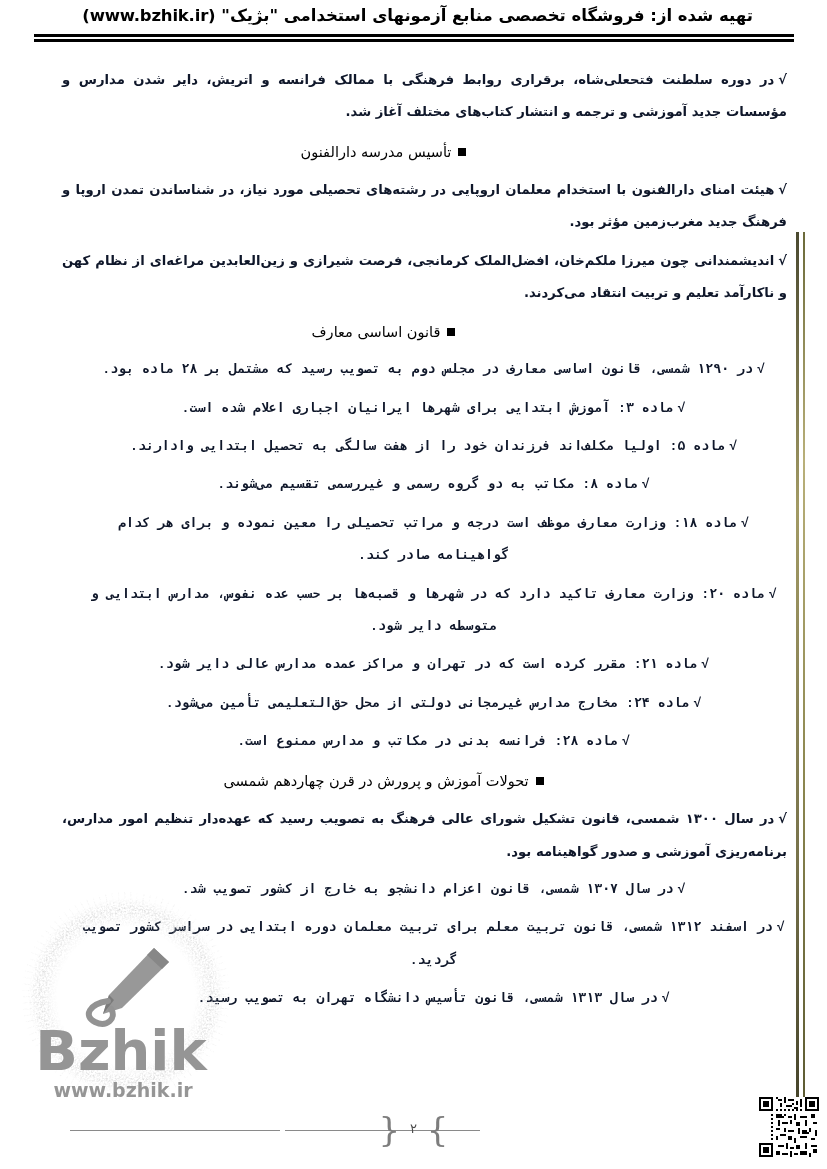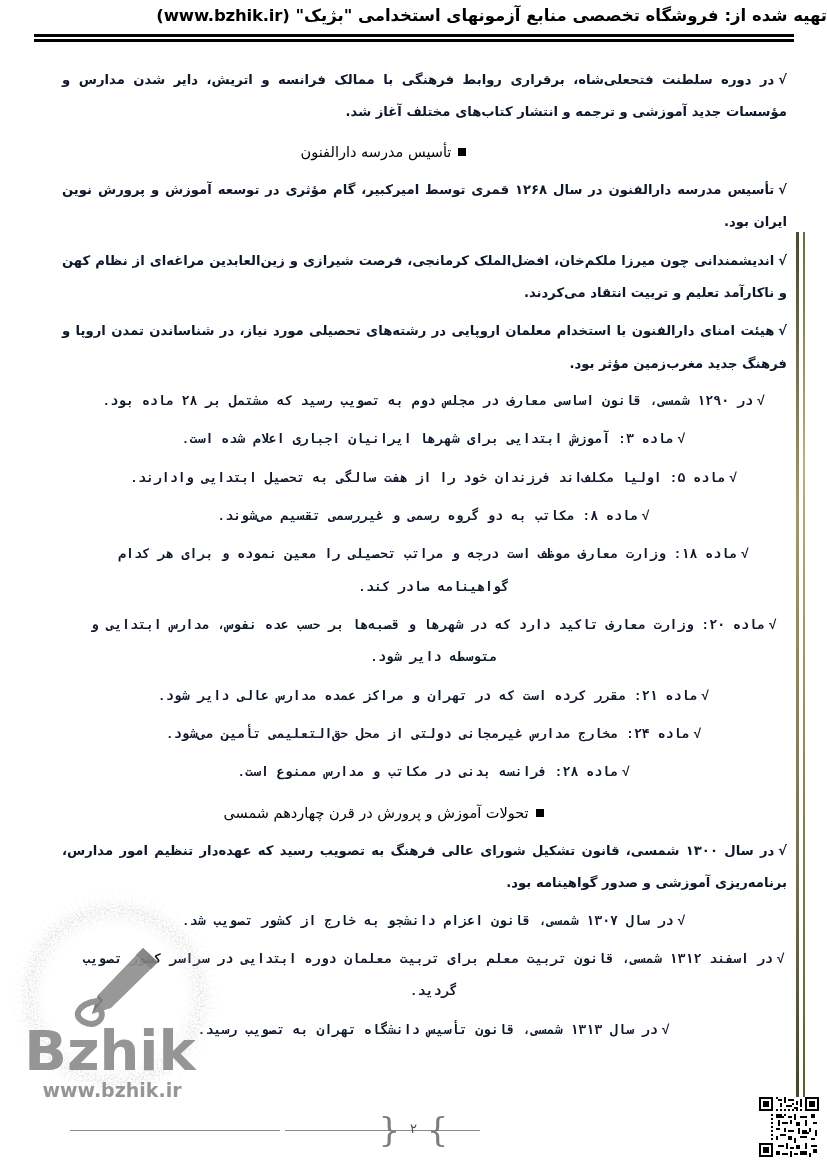--- a/index.html
+++ b/index.html
@@ -21,21 +21,21 @@
     direction: rtl;
   }
 
   
   .header {
     position: absolute;
     top: 6px;
     left: 8px;
     right: 0;
     height: 44px;
-    text-align: right;
+    text-align: center;
     text-decoration: underline;
   }
   .header-text {
     display: inline-block;
     font-family: "DejaVu Sans", "Liberation Sans", sans-serif;
     font-size: 16.5px;
     font-weight: bold;
     color: #000000;
     letter-spacing: -0.2px;
     white-space: nowrap;
@@ -136,21 +136,21 @@
   
   .para.short {
     text-align: center;
     padding-left: 40px;
     font-family: Liberation Mono, monospace;
   }
 
   
   .watermark {
     position: absolute;
-    left: 8px;
+    left: 19px;
     bottom: 55px;
     width: 215px;
     height: 230px;
     opacity: 0.92;
     pointer-events: none;
     z-index: 5;
   }
   .watermark svg { display: block; }
 
   
@@ -231,32 +231,32 @@
   <div class="content">
 
     <p class="para">
       <span class="tick">√</span><span>در دوره سلطنت فتحعلی‌شاه، برقراری روابط فرهنگی با ممالک فرانسه و اتریش، دایر شدن مدارس و مؤسسات جدید آموزشی و ترجمه و انتشار کتاب‌های مختلف آغاز شد.</span>
     </p>
 
     <h2 class="heading">
       <span class="bullet"></span><span>تأسیس مدرسه دارالفنون</span>
     </h2>
 
+
     <p class="para">
-      <span class="tick">√</span><span>تأسیس مدرسه دارالفنون در سال ۱۲۶۸ قمری توسط امیرکبیر، گام مؤثری در توسعه آموزش و پرورش نوین ایران بود.</span>
+      <span class="tick">√</span><span>هیئت امنای دارالفنون با استخدام معلمان اروپایی در رشته‌های تحصیلی مورد نیاز، در شناساندن تمدن اروپا و فرهنگ جدید مغرب‌زمین مؤثر بود.</span>
     </p>
 
     <p class="para">
       <span class="tick">√</span><span>اندیشمندانی چون میرزا ملکم‌خان، افضل‌الملک کرمانجی، فرصت شیرازی و زین‌العابدین مراغه‌ای از نظام کهن و ناکارآمد تعلیم و تربیت انتقاد می‌کردند.</span>
     </p>
 
-    <p class="para">
-      <span class="tick">√</span><span>هیئت امنای دارالفنون با استخدام معلمان اروپایی در رشته‌های تحصیلی مورد نیاز، در شناساندن تمدن اروپا و فرهنگ جدید مغرب‌زمین مؤثر بود.</span>
-    </p>
-
+    <h2 class="heading">
+      <span class="bullet"></span><span>قانون اساسی معارف</span>
+    </h2>
 
     <p class="para short">
       <span class="tick">√</span><span>در ۱۲۹۰ شمسی، قانون اساسی معارف در مجلس دوم به تصویب رسید که مشتمل بر ۲۸ ماده بود.</span>
     </p>
 
 
     <p class="para short">
       <span class="tick">√</span><span>ماده ۳: آموزش ابتدایی برای شهرها ایرانیان اجباری اعلام شده است.</span>
     </p>
 

